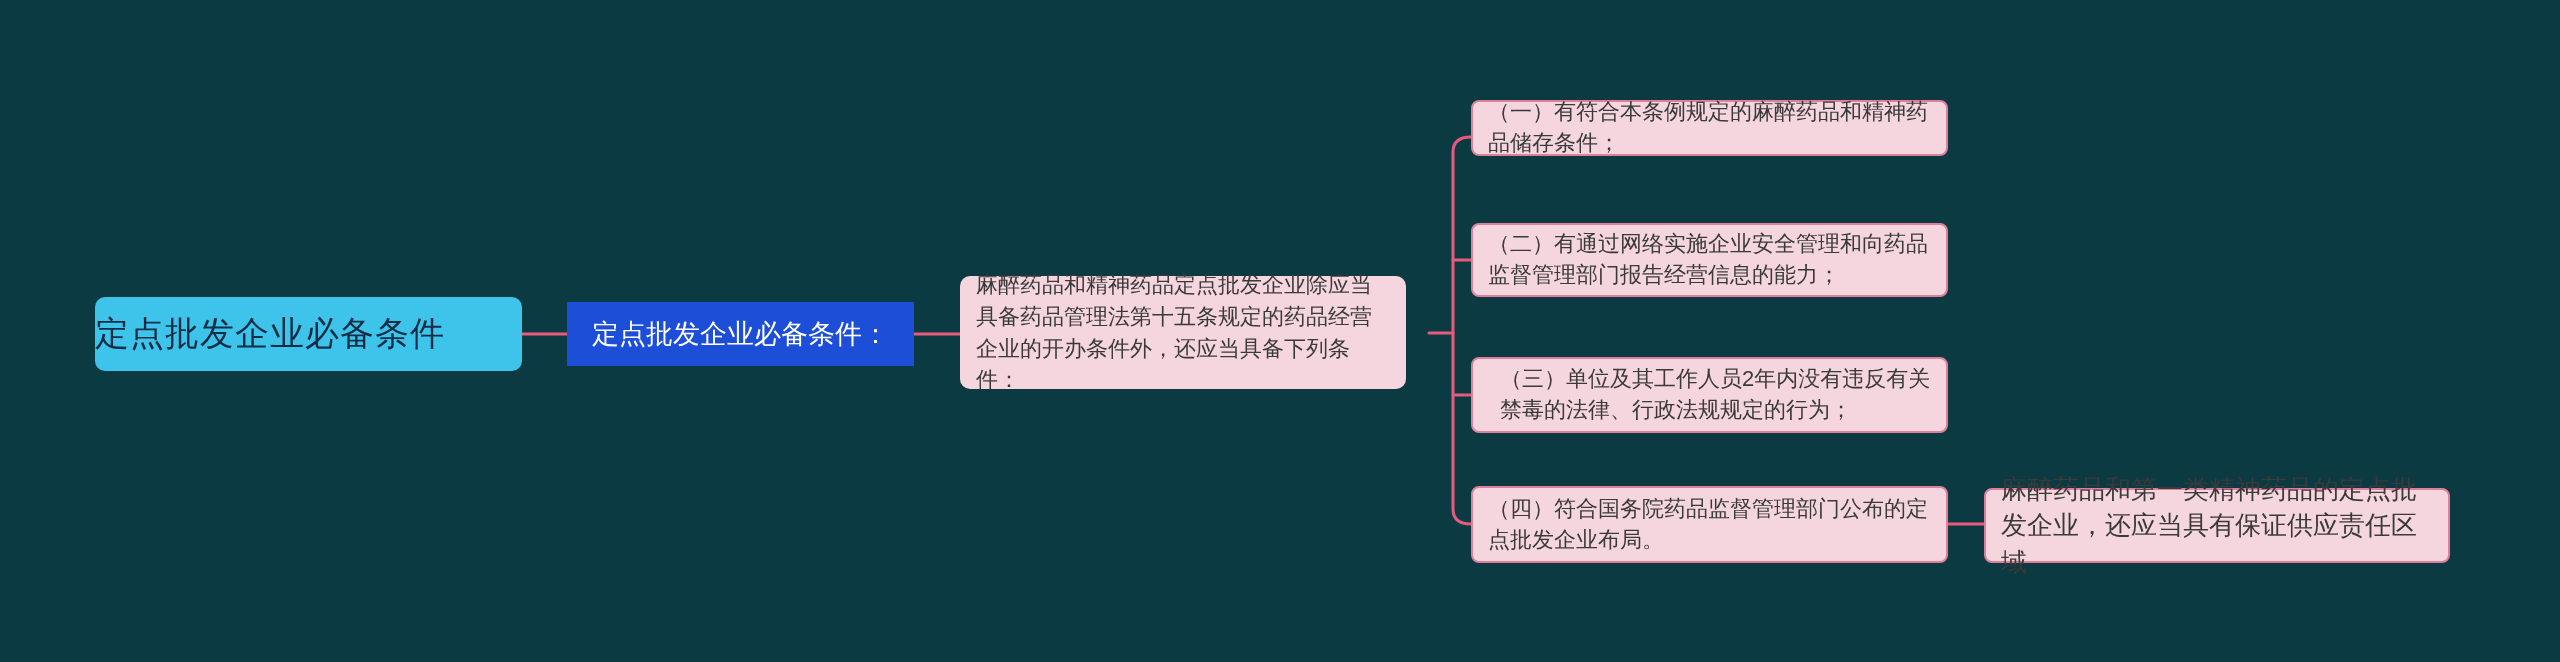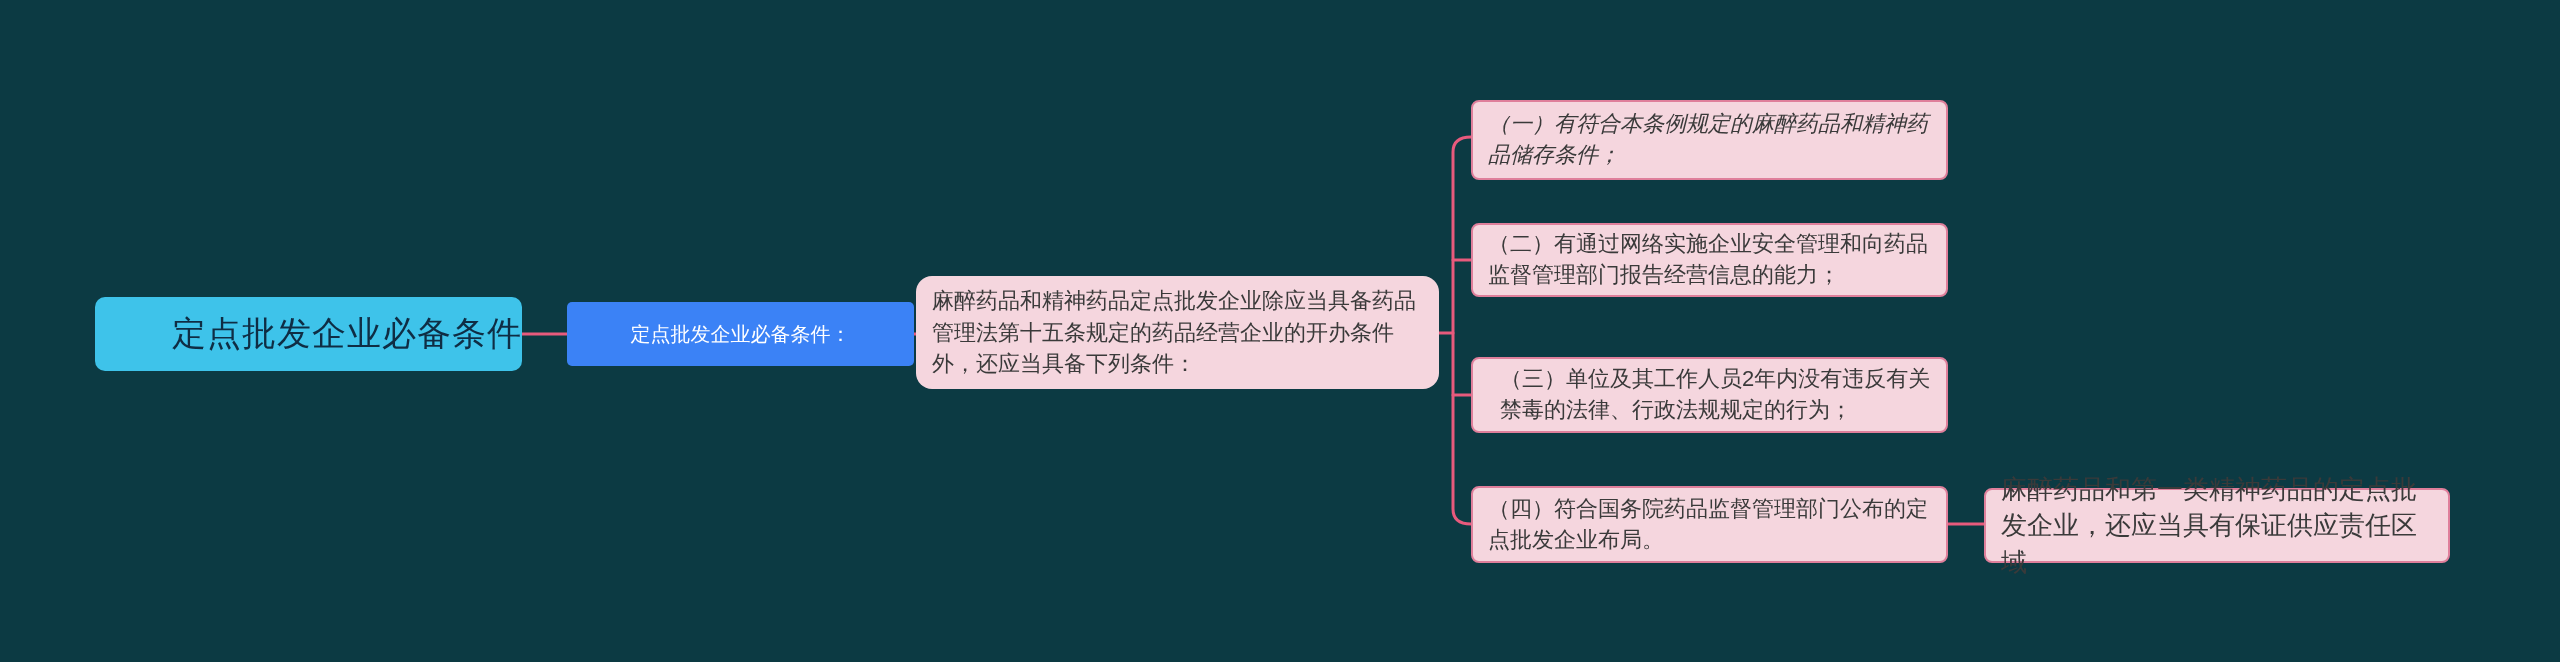--- a/index.html
+++ b/index.html
@@ -28,60 +28,60 @@
     display: flex;
     align-items: center;
   }
   .root-node {
     left: 95px;
     top: 297px;
     width: 427px;
     height: 74px;
     background: #3ec3ea;
     border-radius: 10px;
-    justify-content: flex-end;
+    justify-content: flex-start;
     font-size: 34px;
     color: #0f2d44;
     letter-spacing: 1px;
   }
   .topic-node {
     left: 567px;
     top: 302px;
     width: 347px;
     height: 64px;
-    background: #3b82f6;
-    border-radius: 5px;
+    background: #1d4ed8;
+    border-radius: 0;
     justify-content: center;
-    font-size: 20px;
+    font-size: 27px;
     color: #ffffff;
   }
   .summary-node {
-    left: 916px;
+    left: 960px;
     top: 276px;
-    width: 523px;
+    width: 446px;
     height: 113px;
     background: #f5d6de;
-    border-radius: 16px;
+    border-radius: 10px;
     padding: 10px 16px;
     font-size: 22px;
     line-height: 1.45;
     color: #3a3a3a;
   }
   .branch-node {
     left: 1471px;
     width: 477px;
     background: #f5d6de;
     border: 2px solid #df7f9b;
     border-radius: 8px;
     padding: 8px 15px;
     font-size: 22px;
     line-height: 1.4;
     color: #3a3a3a;
   }
-  .branch-1 { top: 100px; height: 80px; font-style: italic; }
+  .branch-1 { top: 100px; height: 56px; }
   .branch-2 { top: 223px; height: 74px; }
   .branch-3 { top: 357px; height: 76px; padding-left: 27px; }
   .branch-4 { top: 486px; height: 77px; }
   .note-node {
     left: 1984px;
     top: 488px;
     width: 466px;
     height: 75px;
     background: #f5d6de;
     border: 2px solid #df7f9b;

